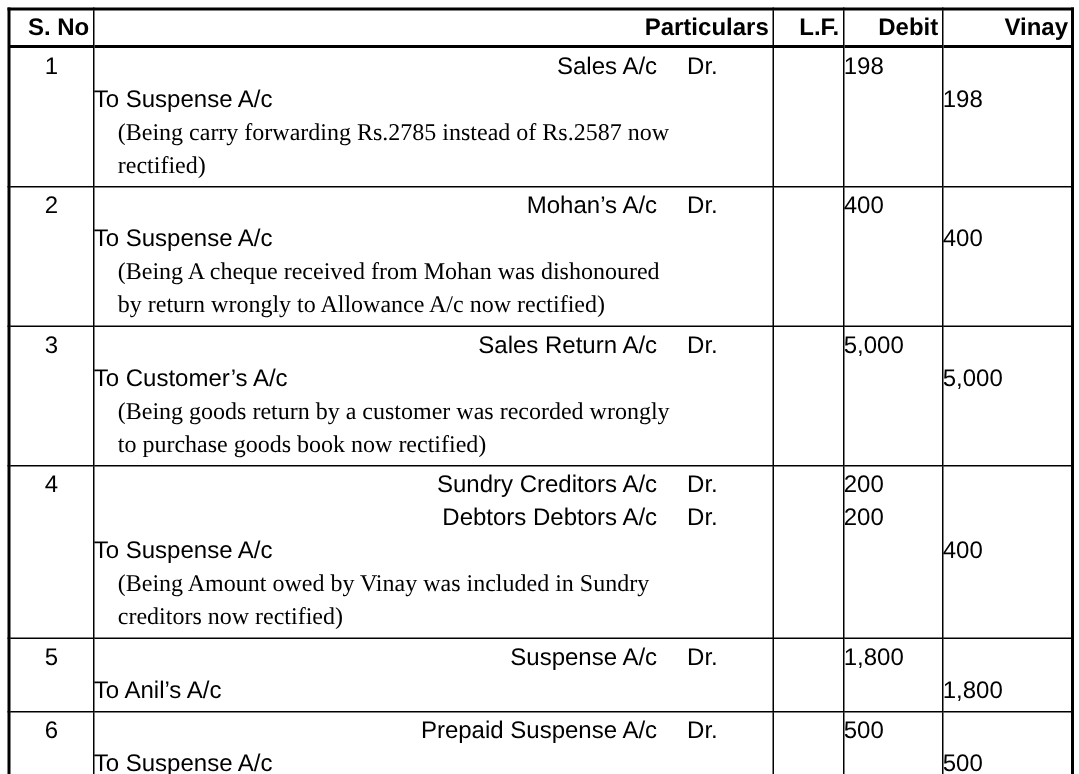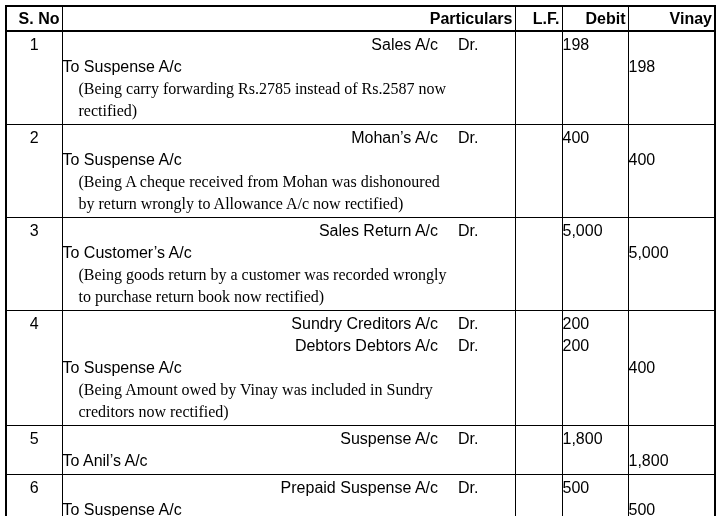--- a/index.html
+++ b/index.html
@@ -176,21 +176,21 @@
             <span class="acct">Sales Return A/c</span>
             <span class="dr">Dr.</span>
           </div>
           <div class="pline">
             <span class="toacct">To Customer’s A/c</span>
           </div>
           <div class="pline">
             <span class="narr">(Being goods return by a customer was recorded wrongly</span>
           </div>
           <div class="pline">
-            <span class="narr">to purchase return book now rectified)</span>
+            <span class="narr">to purchase goods book now rectified)</span>
           </div>
         </td>
         <td class="lf-cell"></td>
         <td class="amount-cell">
           <div class="aline">5,000</div>
           <div class="aline"></div>
           <div class="aline"></div>
           <div class="aline"></div>
         </td>
         <td class="amount-cell">

